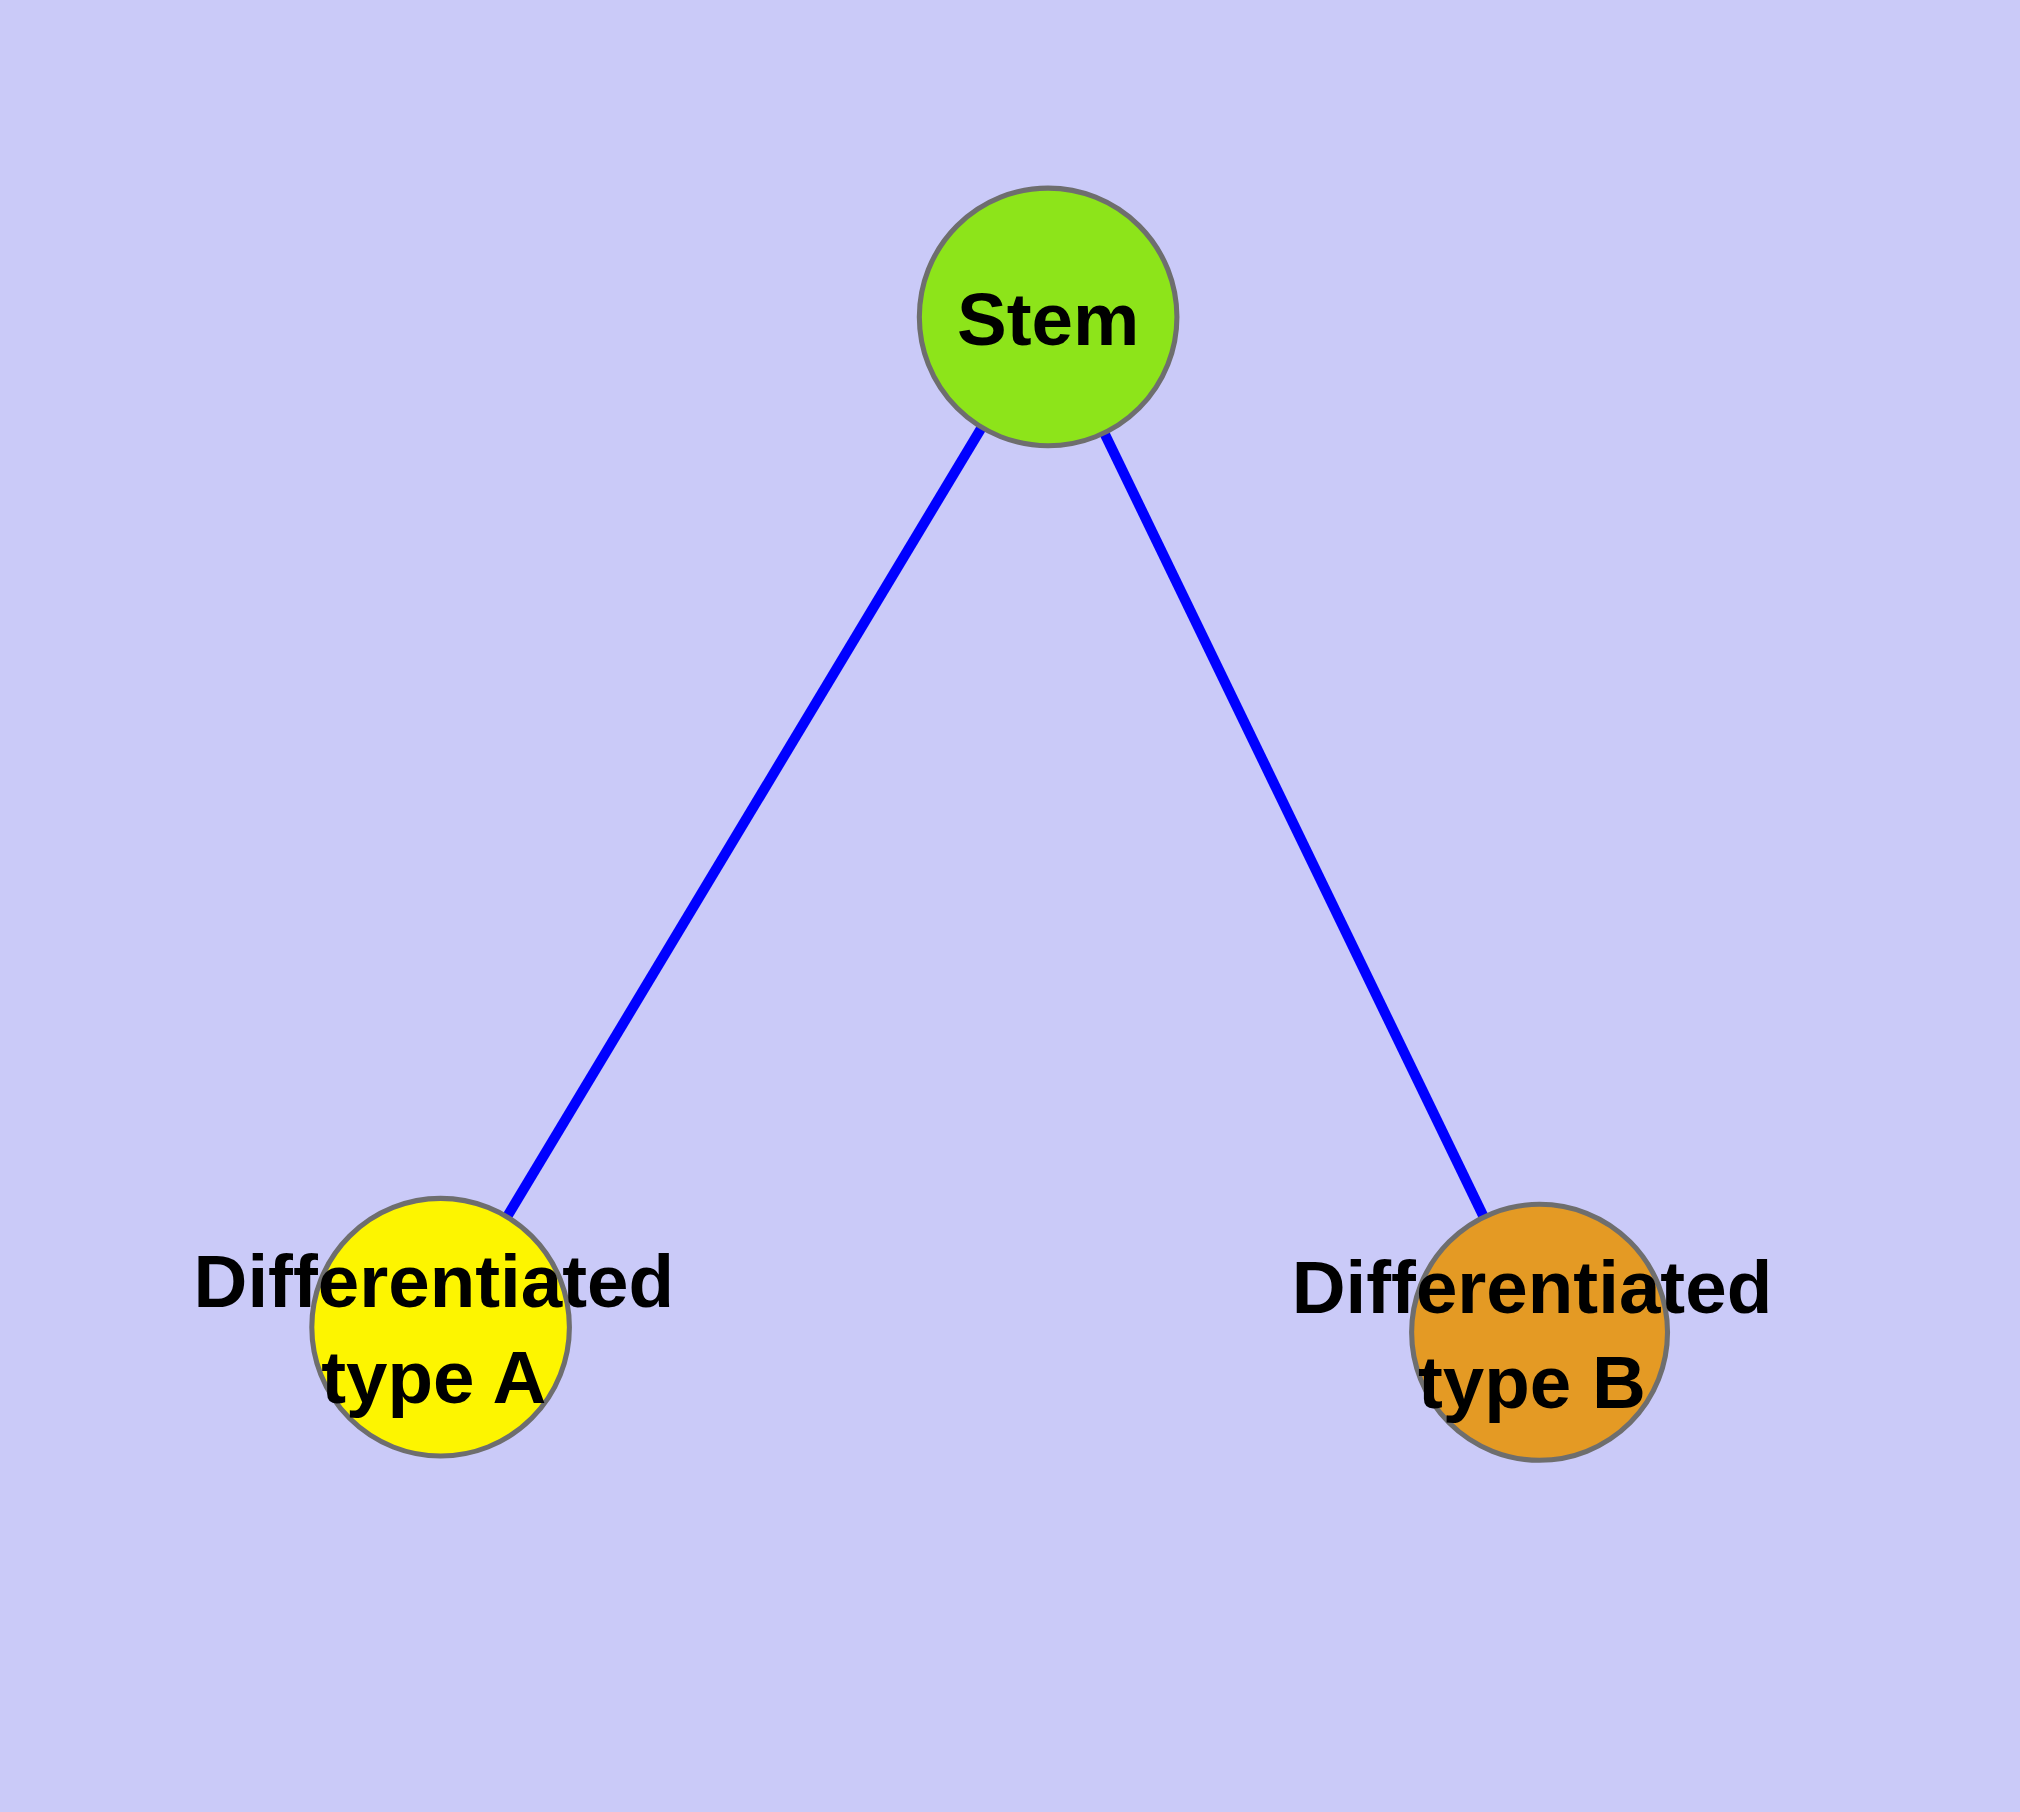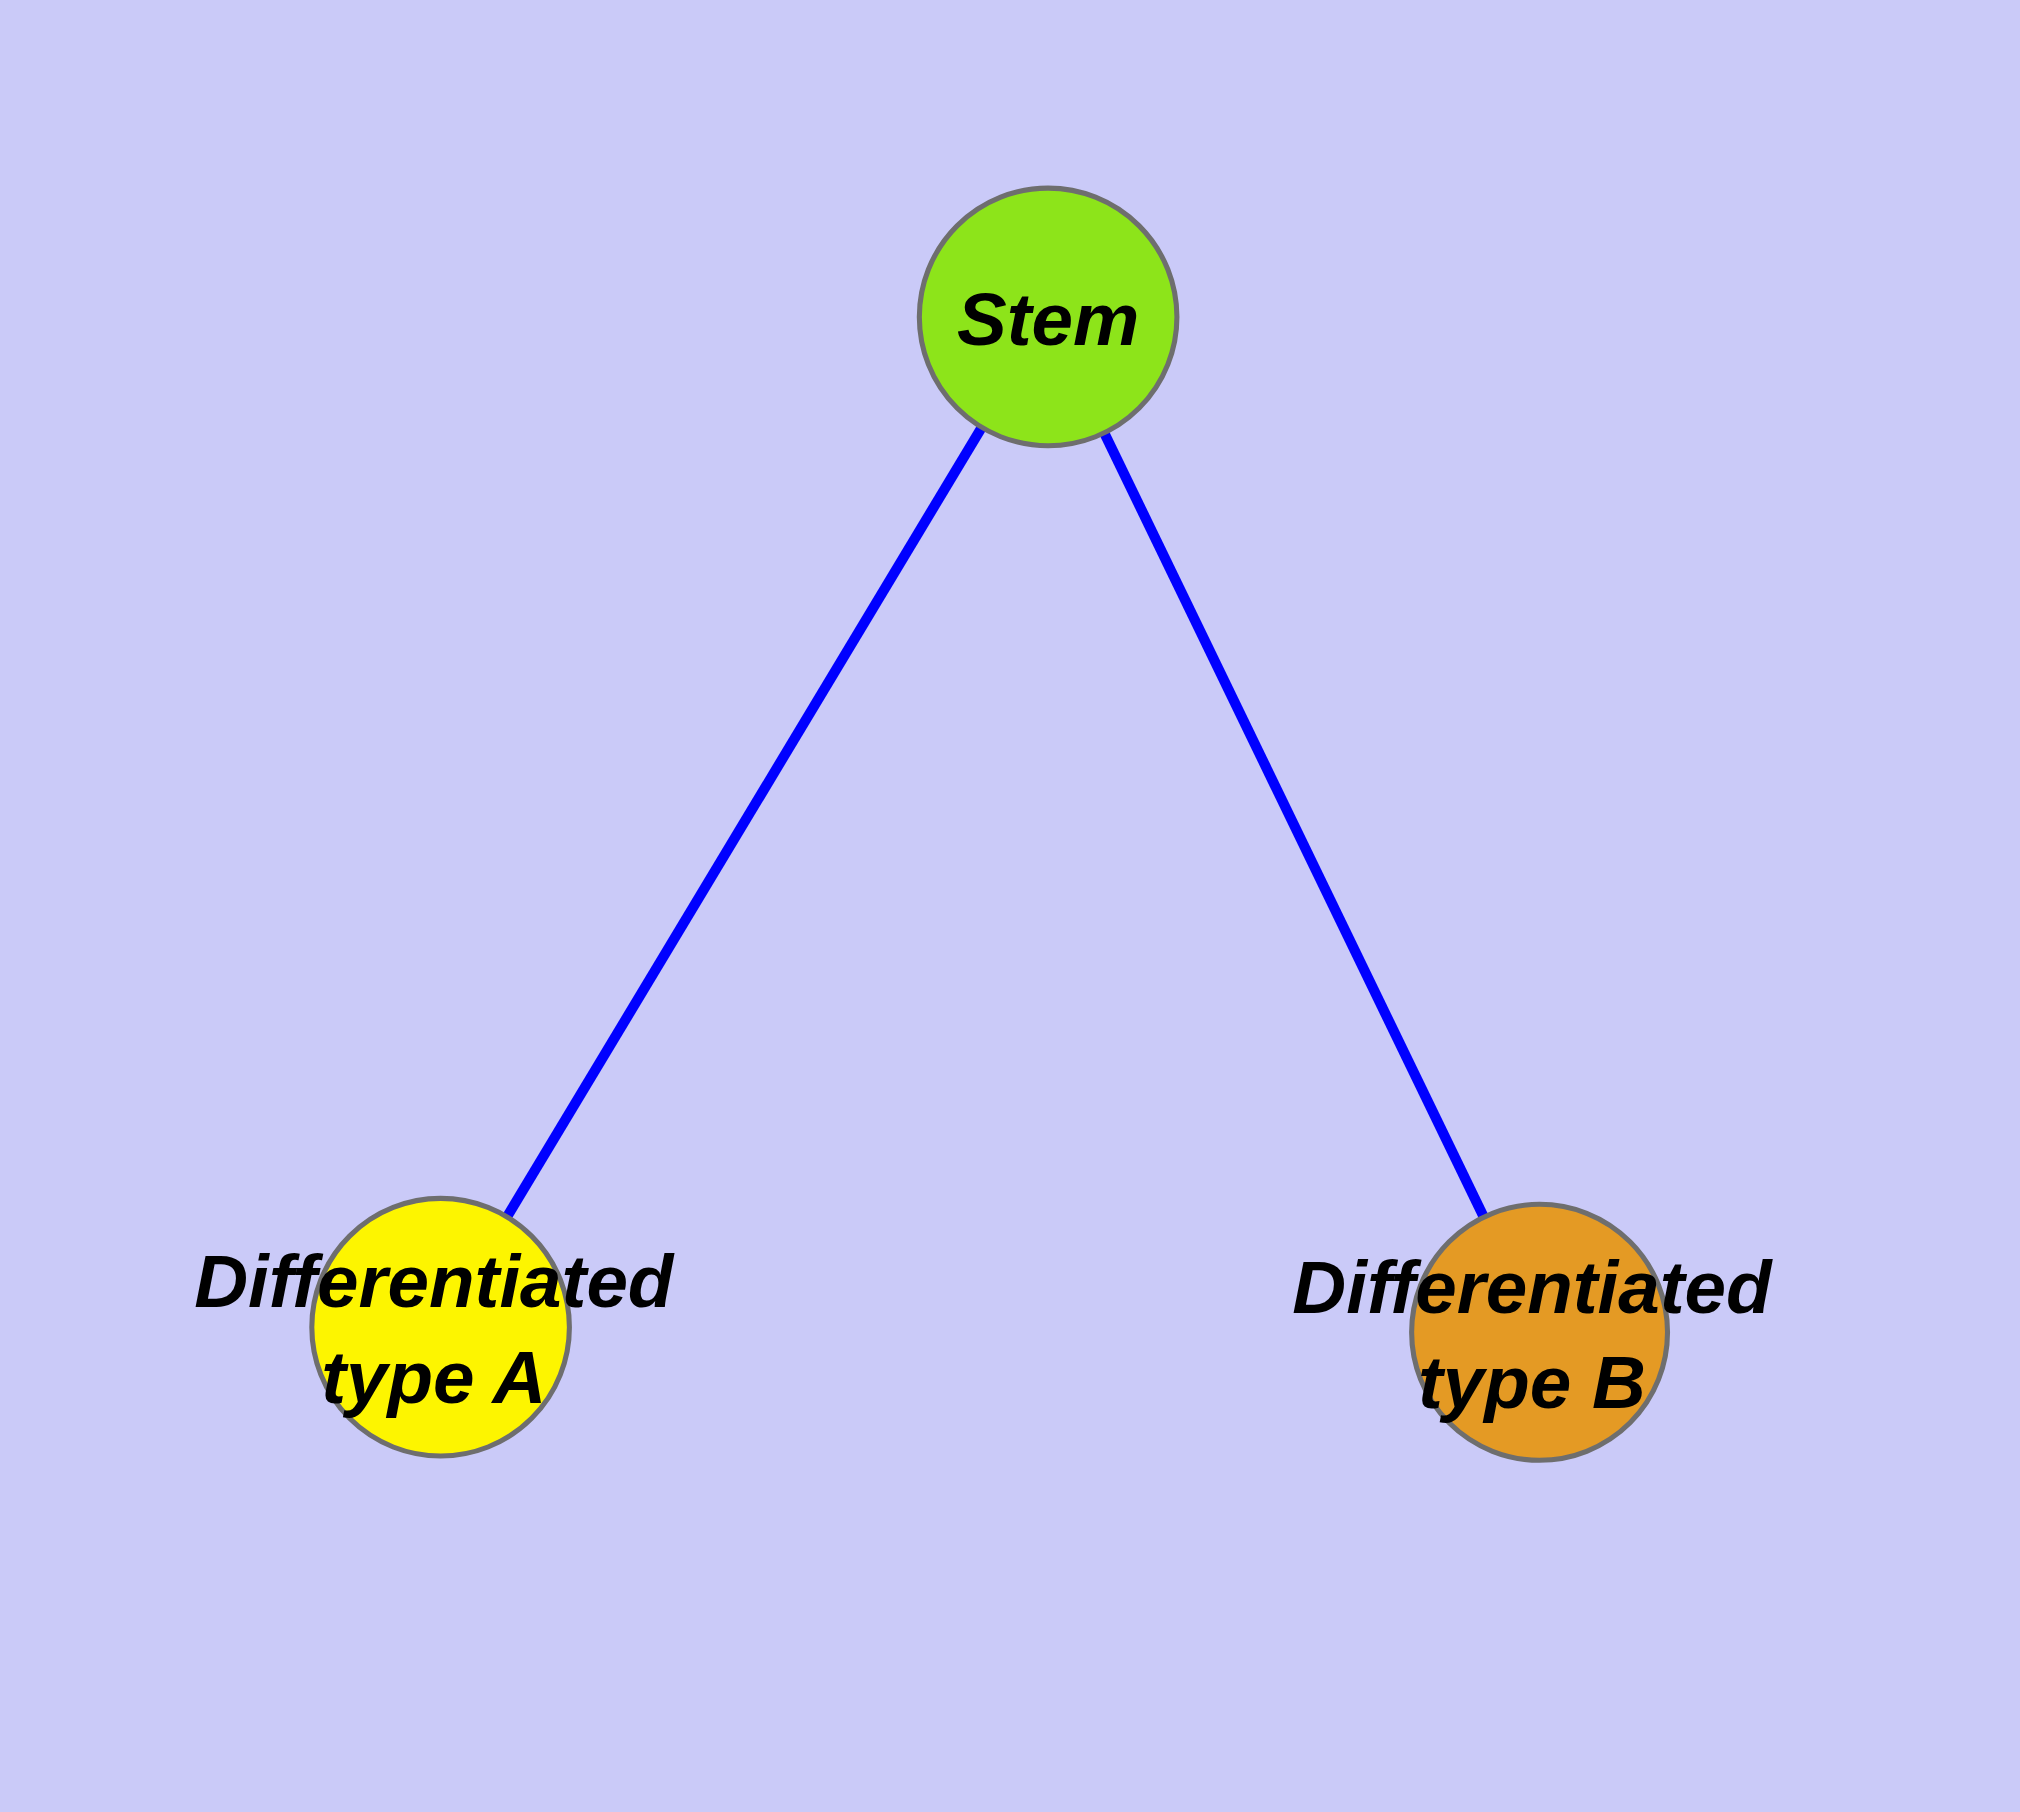--- a/index.html
+++ b/index.html
@@ -6,21 +6,20 @@
       margin: 0;
       padding: 0;
       width: 100%;
       height: 100%;
       background: #CACAF8;
       overflow: hidden;
     }
     .canvas {
       width: 100vw;
       height: 100vh;
-      font-style: italic;
     }
     .canvas svg {
       display: block;
       width: 100%;
       height: 100%;
     }
     .edge {
       stroke-width: 12;
       fill: none;
     }

